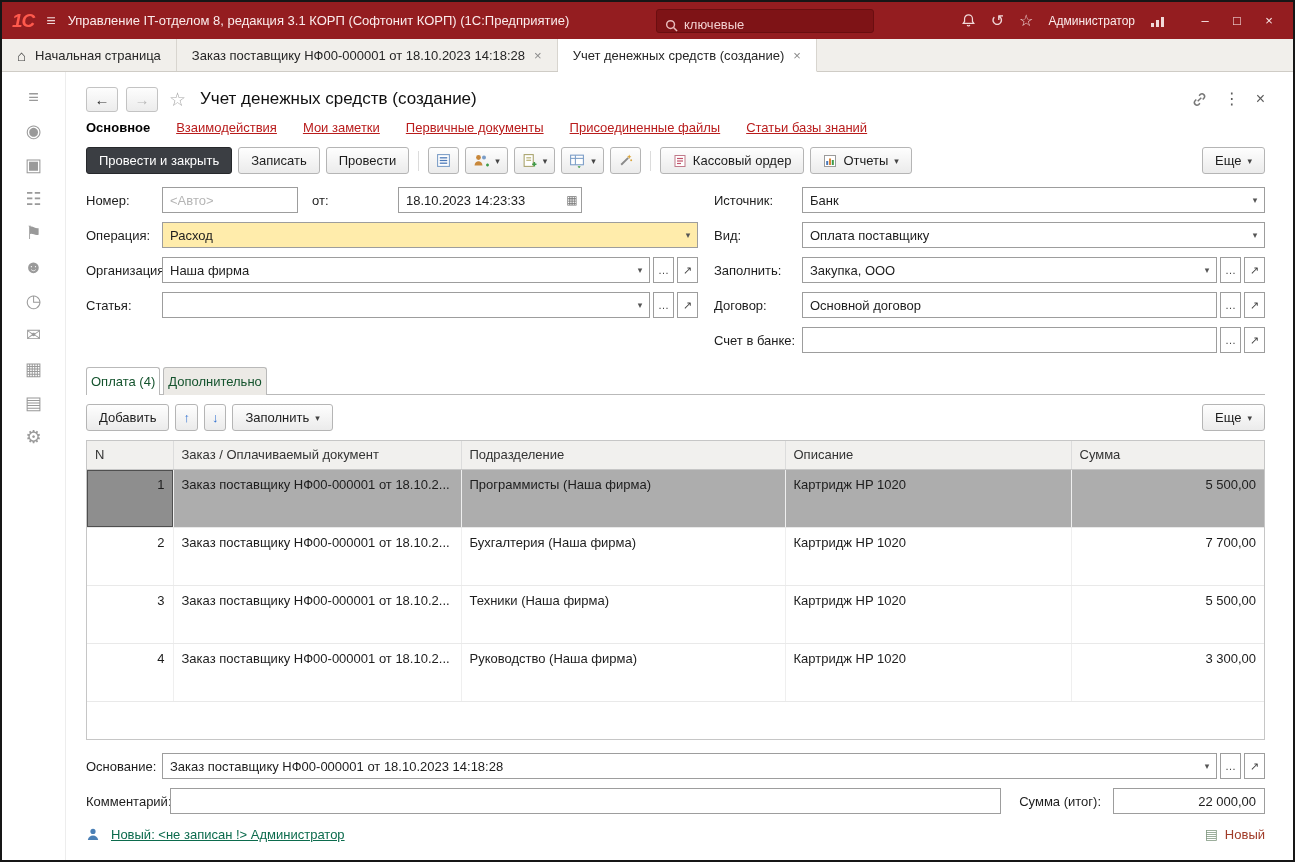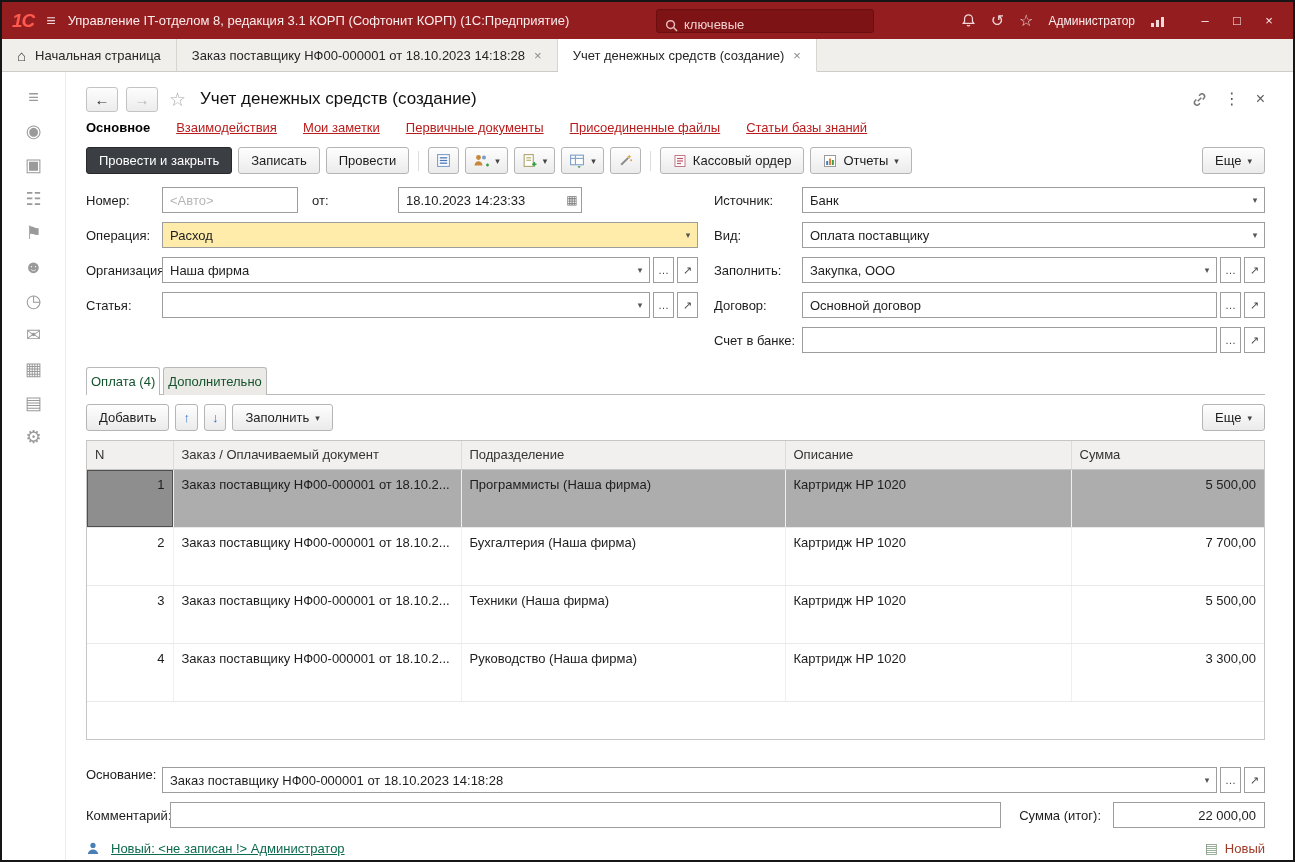--- a/index.html
+++ b/index.html
@@ -84,21 +84,21 @@
   table{width:100%;border-collapse:collapse;table-layout:fixed;font-size:13px}
   th{background:#f1f0ee;border-right:1px solid #dcdcdc;border-bottom:1px solid #c6c6c6;font-weight:400;text-align:left;padding:6px 8px;color:#333;height:28px;cursor:pointer;white-space:nowrap;overflow:hidden}
   td{border-right:1px solid #efefef;border-bottom:1px solid #e9e9e9;padding:7px 8px;vertical-align:top;height:58px;white-space:nowrap;overflow:hidden}
   th:last-child,td:last-child{border-right:none}
   .cn{text-align:right}
   .cs{text-align:right}
   tr.selected td{background:#adadad}
   tr.selected td.cn{background:#8e8e8e;box-shadow:inset 0 0 0 1px #4f4f4f}
 
   
-  .brow{display:flex;align-items:flex-start;margin-top:27px;flex:none}
+  .brow{display:flex;align-items:center;margin-top:13px;flex:none}
   .brow>label{width:76px;flex:none}
   .crow{display:flex;align-items:center;margin-top:9px;flex:none}
   .crow>label{width:84px;flex:none}
   .sum-label{margin:0 12px 0 18px;white-space:nowrap}
   .sum-box{width:152px;height:26px;border:1px solid #9d9d9d;display:flex;align-items:center;justify-content:flex-end;padding:0 8px;flex:none;background:#fff}
   .statusrow{display:flex;align-items:center;margin-top:12px;gap:11px;flex:none}
   .status-link{color:#0c6b4d;text-decoration:underline;cursor:pointer}
   .state{margin-left:auto;display:flex;align-items:center;gap:7px;color:#a03b28}
   .state .sic{color:#7f967f;font-size:14px}
 </style>

